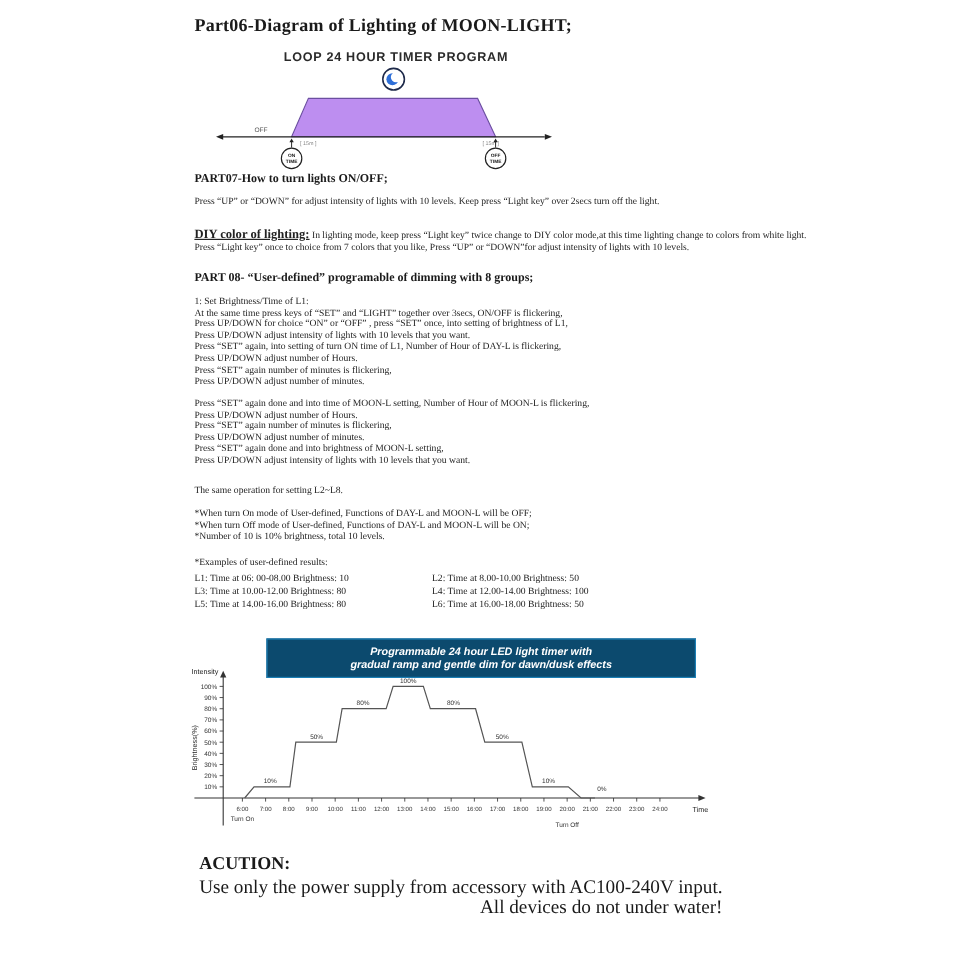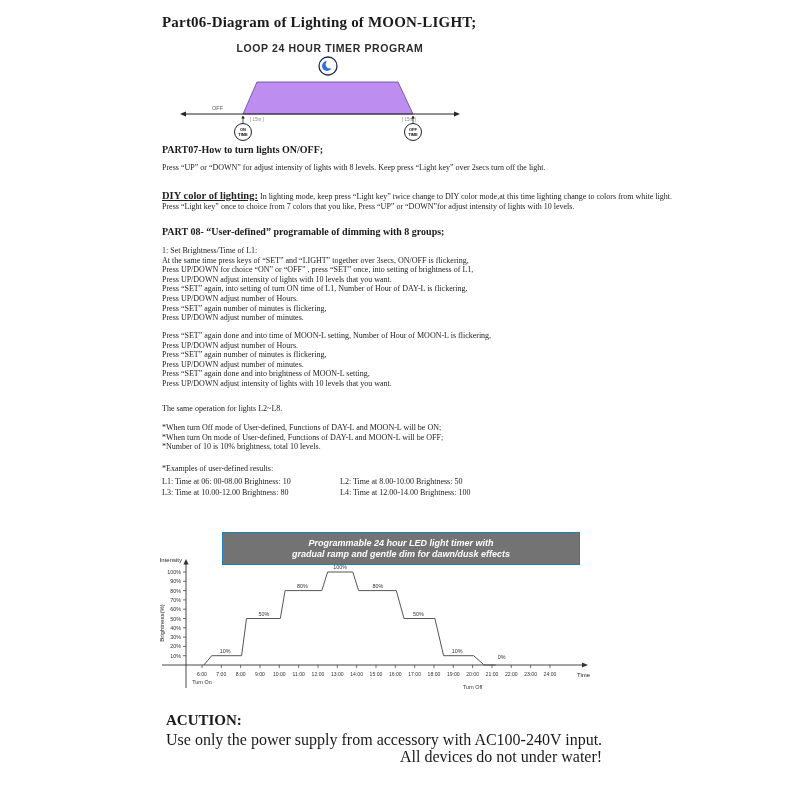--- a/index.html
+++ b/index.html
@@ -10,24 +10,24 @@
   .abs{position:absolute;}
   .doc-title{font-size:15px;font-weight:bold;letter-spacing:.2px;}
   .diagram-heading{font-family:"Liberation Sans",sans-serif;font-size:10.5px;font-weight:bold;color:#2b2b2b;letter-spacing:.6px;text-align:center;}
   .section-title{font-size:10px;font-weight:bold;}
   .body-text{font-size:8px;line-height:9.6px;color:#222;width:530px;}
   .body-text div{white-space:nowrap;}
   .diy-wrap{font-size:8px;line-height:9.6px;width:528px;color:#222;}
   .diy-title{font-size:10.5px;font-weight:bold;text-decoration:underline;}
   .examples{font-size:8px;line-height:11px;color:#222;}
   .examples div{display:flex;}
-  .examples span.cell-c1{display:inline-block;width:178px;white-space:nowrap;}
+  .examples span.cell-c1{display:inline-block;width:198px;white-space:nowrap;}
   .examples span.cell-c2{display:inline-block;white-space:nowrap;}
   .banner{
-    left:222px;top:532px;width:356px;height:31px;background:#737373;border:1px solid #1b7fb5;
+    left:222px;top:532px;width:356px;height:31px;background:#0c4a6e;border:1px solid #1b7fb5;
     display:flex;align-items:center;justify-content:center;text-align:center;
     font-family:"Liberation Sans",sans-serif;font-style:italic;font-weight:bold;
     font-size:9px;line-height:11px;color:#ffffff;
   }
   .caution-title{font-size:15px;font-weight:bold;}
   .caution-text{font-size:16px;line-height:17px;text-align:right;}
   svg text{font-family:"Liberation Sans",sans-serif;}
 </style>
 </head>
 <body>
@@ -66,21 +66,21 @@
     <line x1="243" y1="69" x2="243" y2="63.5" stroke="#222" stroke-width="0.8"></line>
     <path d="M243,61.5 l-1.8,3 h3.6 z" fill="#222"></path>
     <circle cx="243" cy="78" r="8.5" fill="#ffffff" stroke="#222" stroke-width="1"></circle>
     <text x="243" y="77" font-size="4" font-weight="bold" text-anchor="middle" fill="#111">OFF</text>
     <text x="243" y="82" font-size="4" font-weight="bold" text-anchor="middle" fill="#111">TIME</text>
   </g>
 </svg>
 
 <div class="abs section-title" style="left:162px;top:144px;">PART07-How to turn lights ON/OFF;</div>
 <div class="abs body-text" style="left:162px;top:163px;">
-    <div>Press  “UP”  or  “DOWN”  for adjust intensity of lights with 8 levels. Keep press  “Light key”  over 2secs turn off the light.</div>
+    <div>Press  “UP”  or  “DOWN”  for adjust intensity of lights with 10 levels. Keep press  “Light key”  over 2secs turn off the light.</div>
   </div>
 
 <div class="abs diy-wrap" style="left:162px;top:191px;"><span class="diy-title">DIY color of lighting:</span><span> In lighting mode, keep press  “Light key”  twice change to DIY color mode,at this time lighting change to colors from white light. Press  “Light key”  once to choice from 7 colors that you like,  Press  “UP”  or  “DOWN”for adjust intensity of lights with 10 levels.</span></div>
 
 <div class="abs section-title" style="left:162px;top:226px;">PART 08-  “User-defined”  programable of dimming with 8 groups;</div>
 <div class="abs body-text" style="left:162px;top:246px;">
     <div>1: Set Brightness/Time of L1:</div>
     <div>At the same time press keys of  “SET”  and  “LIGHT”  together over 3secs, ON/OFF is flickering,</div>
     <div>Press UP/DOWN for choice  “ON”  or  “OFF” , press  “SET”  once, into setting of brightness of L1,</div>
     <div>Press UP/DOWN adjust intensity of lights with 10 levels that you want.</div>
@@ -90,35 +90,39 @@
     <div>Press UP/DOWN adjust number of minutes.</div>
   </div>
 <div class="abs body-text" style="left:162px;top:331px;">
     <div>Press  “SET”  again done and into time of MOON-L setting, Number of Hour of MOON-L is flickering,</div>
     <div>Press UP/DOWN adjust number of Hours.</div>
     <div>Press  “SET”  again number of minutes is flickering,</div>
     <div>Press UP/DOWN adjust number of minutes.</div>
     <div>Press  “SET”  again done and into brightness of MOON-L setting,</div>
     <div>Press UP/DOWN adjust intensity of lights with 10 levels that you want.</div>
   </div>
-<div class="abs body-text" style="left:162px;top:404px;">The same operation for lights L2~L8.</div>
+<div class="abs body-text" style="left:162px;top:404px;">The same operation for setting L2~L8.</div>
 <div class="abs body-text" style="left:162px;top:423px;">
+    <div>*When turn On mode of User-defined, Functions of DAY-L and MOON-L will be OFF;</div>
     <div>*When turn Off mode of User-defined, Functions of DAY-L and MOON-L will be ON;</div>
-    <div>*When turn On mode of User-defined, Functions of DAY-L and MOON-L will be OFF;</div>
     <div>*Number of 10 is 10% brightness, total 10 levels.</div>
   </div>
 <div class="abs body-text" style="left:162px;top:464px;">*Examples of user-defined results:</div>
 <div class="abs examples" style="left:162px;top:476px;">
     <div>
       <span class="cell-c1">L1:  Time at 06:  00-08.00  Brightness:   10</span>
       <span class="cell-c2">L2:   Time at 8.00-10.00   Brightness:   50</span>
     </div>
     <div>
       <span class="cell-c1">L3:  Time at 10.00-12.00   Brightness:   80</span>
       <span class="cell-c2">L4:   Time at 12.00-14.00   Brightness:   100</span>
+    </div>
+    <div>
+      <span class="cell-c1">L5:   Time at 14.00-16.00   Brightness:   80</span>
+      <span class="cell-c2">L6:   Time at 16.00-18.00   Brightness:   50</span>
     </div>
   </div>
 
 <div class="abs banner">
   <div>
     <div>Programmable 24 hour LED light timer with</div>
     <div>gradual ramp and gentle dim for dawn/dusk effects</div>
   </div>
 </div>
 

